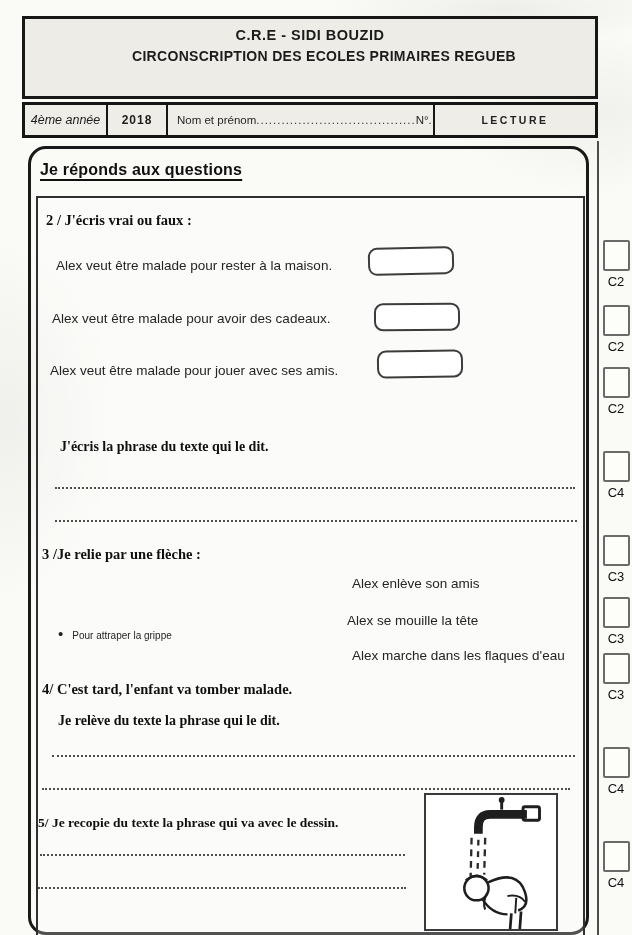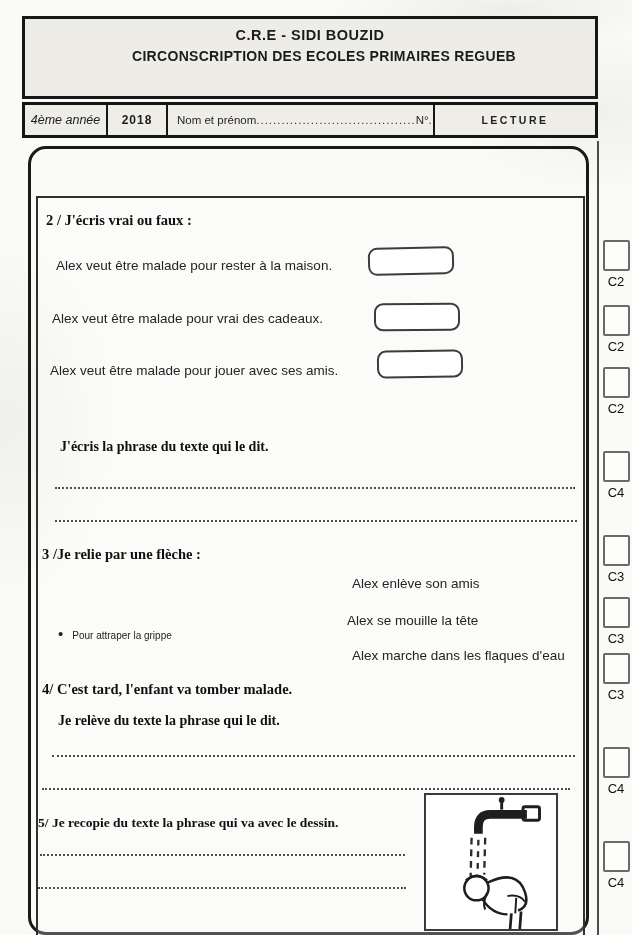--- a/index.html
+++ b/index.html
@@ -102,26 +102,27 @@
     <div class="cell cell-name">
       <span>Nom et prénom</span>
         <span class="dots">......................................</span>
         <span>N°</span>
         <span class="dots">......</span>
     </div>
     <div class="cell cell-subject">LECTURE</div>
   </div>
 
   <div class="main-box"></div>
+  <div class="ws-title">Je réponds aux questions</div>
   <div class="inner-box"></div>
 
   <div class="qlabel" style="left:46px; top:212px;">2 / J'écris vrai ou faux :</div>
   <div class="stmt" style="left:56px; top:258px;">Alex veut être malade pour rester à la maison.</div>
   <div class="ansbox r1" style="left:368px; top:247px;"></div>
-  <div class="stmt" style="left:52px; top:311px;">Alex veut être malade pour vrai des cadeaux.</div>
+  <div class="stmt" style="left:52px; top:311px;">Alex veut être malade pour avoir des cadeaux.</div>
   <div class="ansbox r2" style="left:374px; top:303px;"></div>
   <div class="stmt" style="left:50px; top:363px;">Alex veut être malade pour jouer avec ses amis.</div>
   <div class="ansbox r3" style="left:377px; top:350px;"></div>
 
   <div class="qlabel" style="left:60px; top:439px; font-size:14px;">J'écris la phrase du texte qui le dit.</div>
   <div class="dotline" style="left:55px; top:487px; width:520px;"></div>
   <div class="dotline" style="left:55px; top:520px; width:522px;"></div>
 
   <div class="qlabel" style="left:42px; top:546px;">3 /Je relie par une flèche :</div>
   <div class="opt" style="left:352px; top:576px;">Alex enlève son amis</div>

